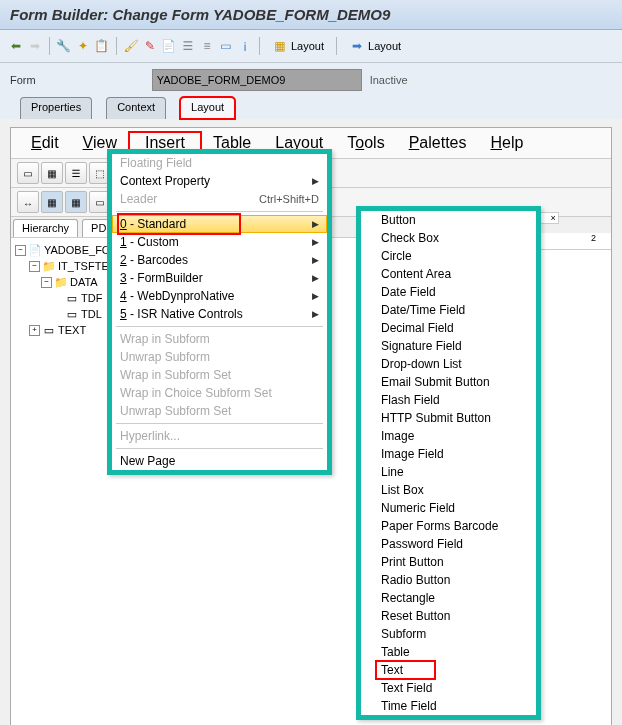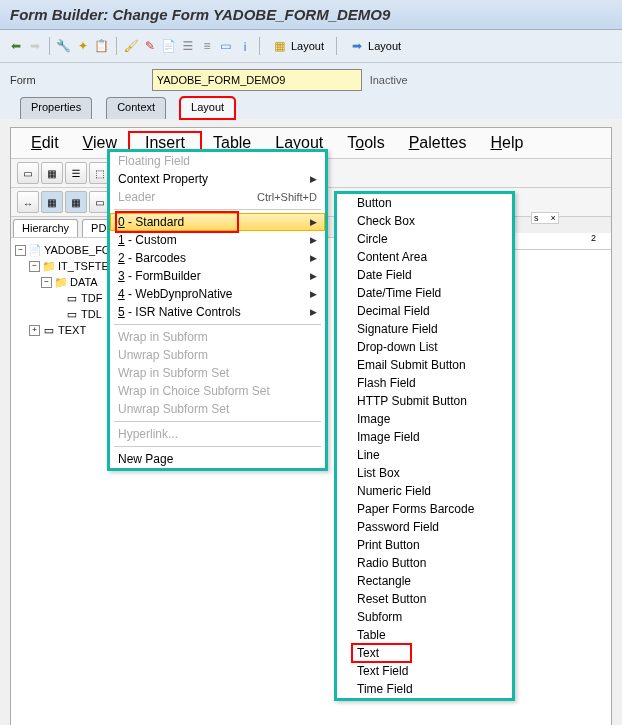--- a/index.html
+++ b/index.html
@@ -58,21 +58,21 @@
     align-items: center;
     padding: 6px 10px;
     gap: 8px;
     background: #e8eef6;
   }
   .form-label {
     color: #333;
   }
   .form-input {
     border: 1px solid #888;
-    background: #fef9c3;
+    background: #a3a3a3;
     padding: 2px 4px;
     width: 200px;
     height: 16px;
     font-size: 11px;
   }
   .status-text {
     color: #555;
   }
   .tabs {
     padding: 0 20px;
@@ -191,21 +191,21 @@
   .tree-icon {
     width: 14px;
     display: inline-flex;
     justify-content: center;
   }
 
   
   .dropdown {
     position: absolute;
     background: #fff;
-    border: 3px solid #14b8a6;
+    border: 5px solid #14b8a6;
     box-shadow: 2px 2px 4px rgba(0,0,0,0.2);
     z-index: 10;
     font-size: 12px;
   }
   .dd-item {
     display: flex;
     align-items: center;
     padding: 2px 8px 2px 8px;
     height: 14px;
     cursor: pointer;
@@ -476,21 +476,21 @@
     <div class="dd-sep"></div>
     <div class="dd-item disabled">
         <span class="lbl">Hyperlink...</span>
       </div>
     <div class="dd-sep"></div>
     <div class="dd-item">
         <span class="lbl">New Page</span>
       </div>
   </div>
 
-  <div class="dropdown submenu" style="top:63px; width:175px;" id="submenu-container">
+  <div class="dropdown submenu" style="top:78px; width:175px;margin-left:22px;" id="submenu-container">
   <div class="sub-item">Button</div>
       <div class="sub-item">Check Box</div>
       <div class="sub-item">Circle</div>
       <div class="sub-item">Content Area</div>
       <div class="sub-item">Date Field</div>
       <div class="sub-item">Date/Time Field</div>
       <div class="sub-item">Decimal Field</div>
       <div class="sub-item">Signature Field</div>
       <div class="sub-item">Drop-down List</div>
       <div class="sub-item">Email Submit Button</div>

